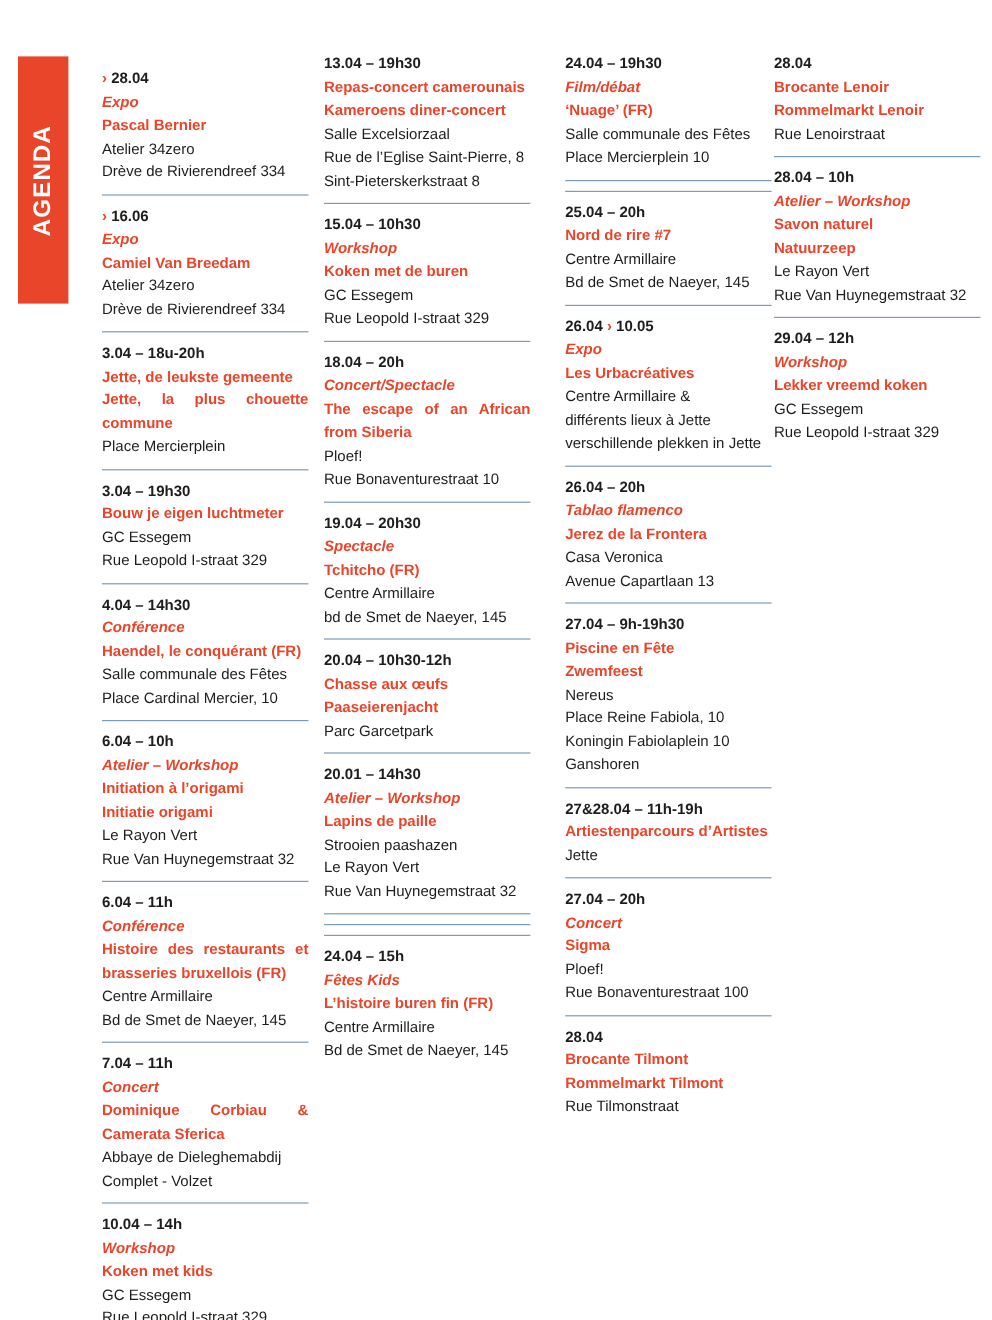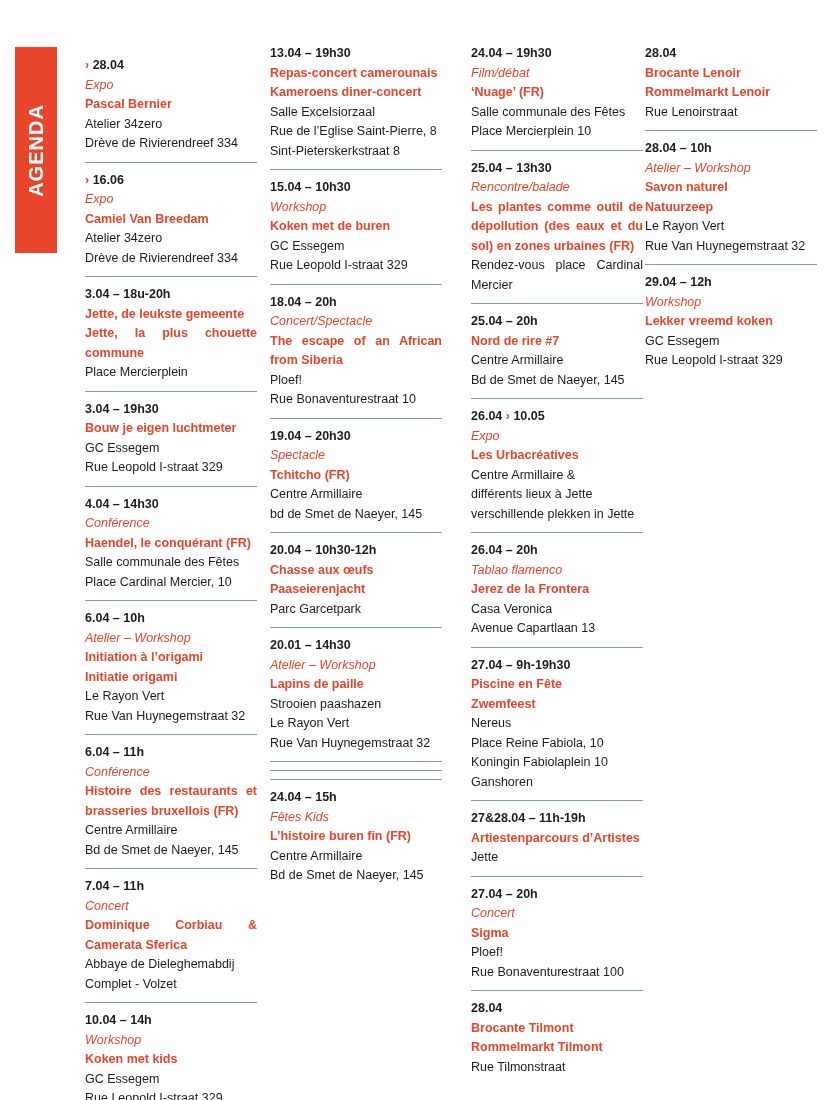--- a/index.html
+++ b/index.html
@@ -34,21 +34,21 @@
   .col {
     position: absolute;
     width: 172px;
     top: 44px;
   }
   .col.first { top: 56px; }
   .event { text-align: justify; }
   .line { font-size: 12.5px; line-height: 19.5px; }
   .date { font-weight: bold; color: var(--ink); }
   .date .chev { color: var(--accent); }
-  .category { font-weight: normal; font-style: italic; color: var(--accent); }
+  .category { font-weight: bold; font-style: italic; color: var(--accent); }
   .title { font-weight: bold; color: var(--accent); }
   .detail { color: var(--ink); }
   .sep {
     border: none;
     border-top: 1.6px solid var(--sep);
     margin: 8px 0 8px 0;
     width: 100%;
   }
 </style>
 </head>
@@ -193,26 +193,20 @@
     </div>
     <div class="col" style="left: 471px;">
       <div class="event">
         <div class="line date">24.04 – 19h30</div>
         <div class="line category">Film/débat</div>
         <div class="line title">‘Nuage’ (FR)</div>
         <div class="line detail">Salle communale des Fêtes</div>
         <div class="line detail">Place Mercierplein 10</div>
       </div>
       <div class="sep"></div>
-      <div class="event">
-        <div class="line date">25.04 – 13h30</div>
-        <div class="line category">Rencontre/balade</div>
-        <div class="line title">Les plantes comme outil de dépollution (des eaux et du sol) en zones urbaines (FR)</div>
-        <div class="line detail">Rendez-vous place Cardinal Mercier</div>
-      </div>
       <div class="sep"></div>
       <div class="event">
         <div class="line date">25.04 – 20h</div>
         <div class="line title">Nord de rire #7</div>
         <div class="line detail">Centre Armillaire</div>
         <div class="line detail">Bd de Smet de Naeyer, 145</div>
       </div>
       <div class="sep"></div>
       <div class="event">
         <div class="line date">26.04 <span class="chev">›</span> 10.05</div>

